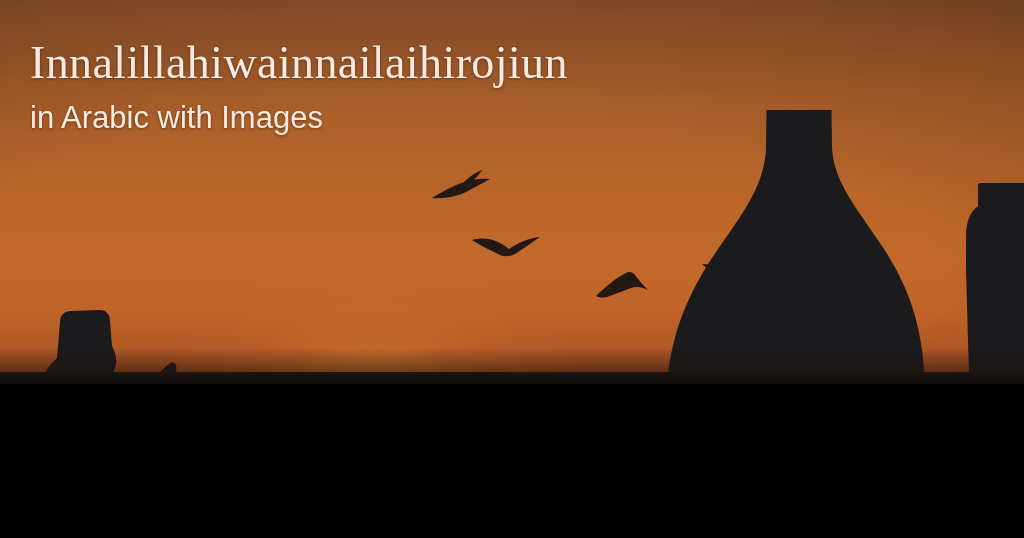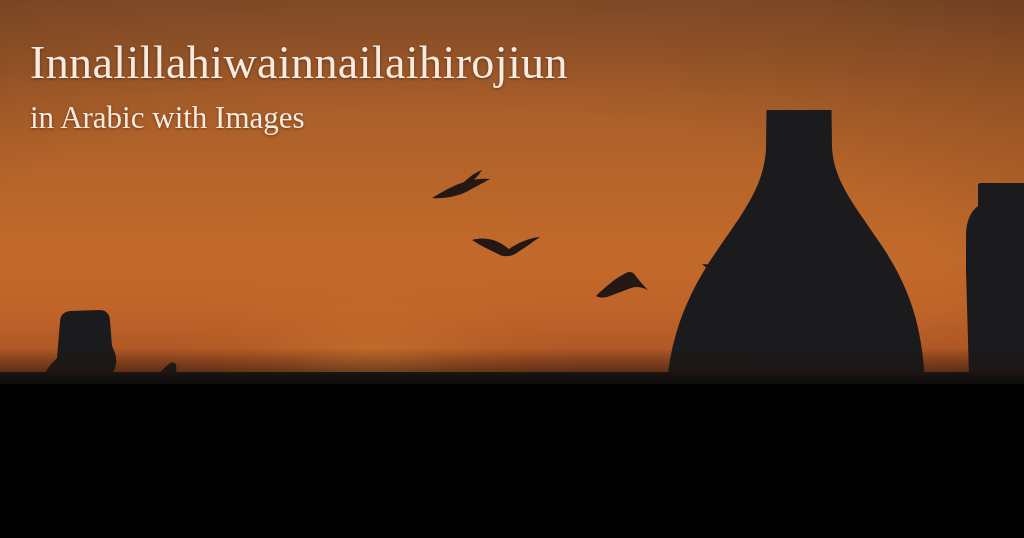--- a/index.html
+++ b/index.html
@@ -122,21 +122,21 @@
     font-family:"Liberation Serif", serif;
     font-size:46px;
     line-height:1.08;
     font-weight:400;
     letter-spacing:0.4px;
     color:#f6ebe0;
     text-shadow:0 1px 3px rgba(60,22,6,0.55);
     white-space:nowrap;
   }
   .headline-sub {
-    font-family:Liberation Serif, serif;
+    font-family:Liberation Sans, sans-serif;
     font-size:31px;
     line-height:1.30;
     font-weight:400;
     color:#f6ebe0;
     text-shadow:0 1px 3px rgba(60,22,6,0.55);
     margin-top:10px;
     white-space:nowrap;
   }
   .headline-sub .line2 { display:block; }
 </style>

